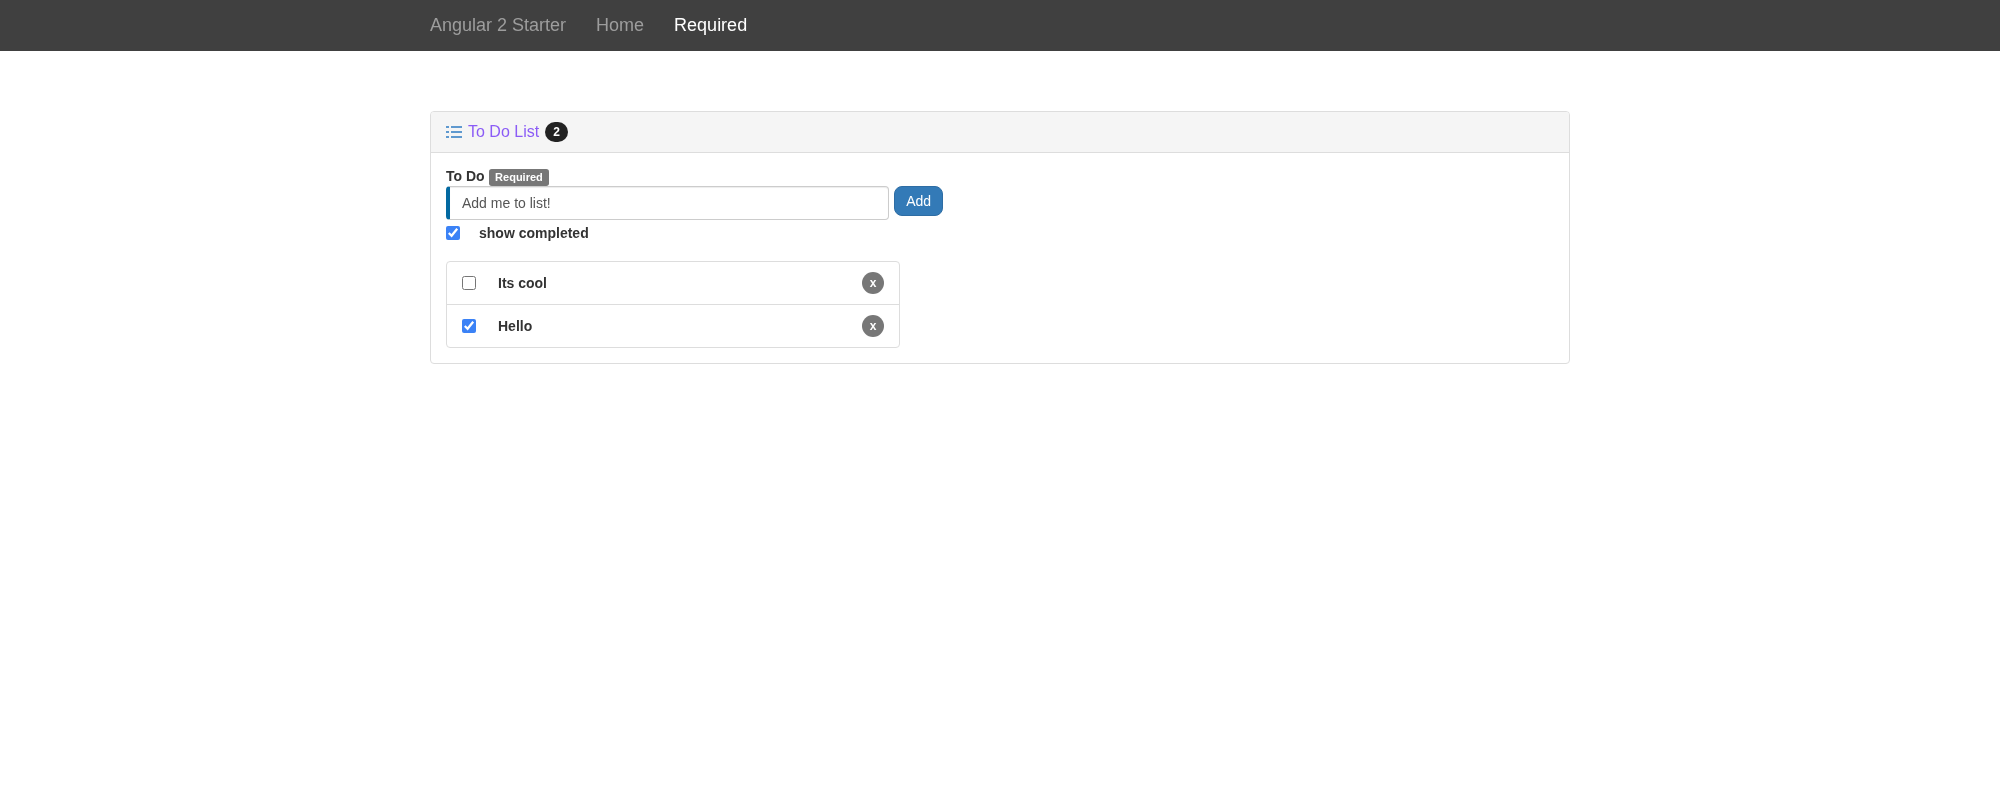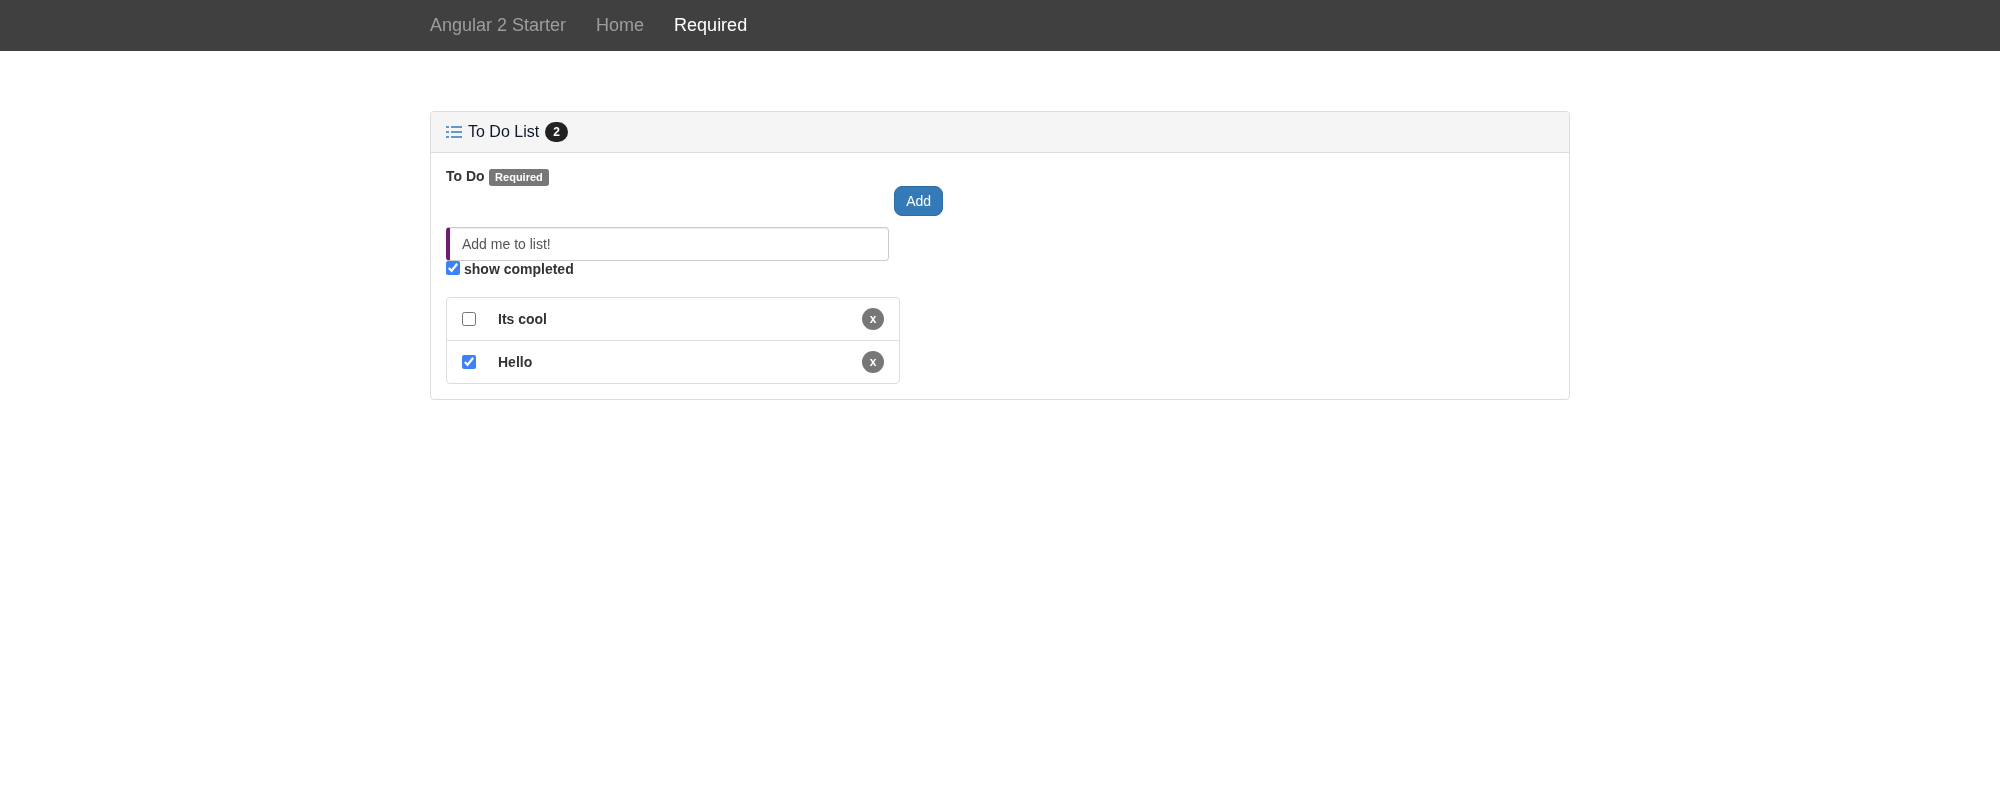--- a/index.html
+++ b/index.html
@@ -59,21 +59,21 @@
       border-top-right-radius: 3px;
     }
     .panel-title {
       font-size: 16px;
       color: #337ab7;
       font-weight: 500;
       display: flex;
       align-items: center;
       gap: 6px;
     }
-    .panel-title a { color: #0f172a; text-decoration: none; }
+    .panel-title a { color: #8b5cf6; text-decoration: none; }
     .panel-body { padding: 15px; }
     
     .badge-dark {
       display: inline-block;
       min-width: 10px;
       padding: 3px 8px;
       font-size: 12px;
       font-weight: 700;
       color: #fff;
       background: #222;
@@ -122,22 +122,21 @@
       height: 34px;
       padding: 6px 12px;
       font-size: 14px;
       color: #555;
       background: #fff;
       border: 1px solid #ccc;
       border-radius: 4px;
       box-shadow: inset 0 1px 1px rgba(0,0,0,.075);
     }
     .has-success .form-control {
-      border-left: 4px solid #701a75;
-      margin-top: 41px;
+      border-left: 4px solid #0369a1;
     }
     .input-col { width: 40%; min-width: 380px; }
     
     .btn {
       display: inline-block;
       padding: 6px 11px;
       font-size: 14px;
       font-weight: 400;
       text-align: center;
       border: 1px solid transparent;
@@ -145,23 +144,25 @@
       cursor: pointer;
       user-select: none;
     }
     .btn-primary {
       color: #fff;
       background: #337ab7;
       border-color: #2e6da4;
     }
     
     .checkbox-line {
-      font-weight: 700;
-      display: flex;
-      gap: 4px;
+      margin-top: 5px;
+      font-weight: 700;
+      display: flex;
+      align-items: center;
+      gap: 19px;
     }
     .checkbox-line input { margin: 0; }
     
     .list-group {
       margin-top: 20px;
       width: 454px;
       border: 1px solid #ddd;
       border-radius: 4px;
       list-style: none;
     }

